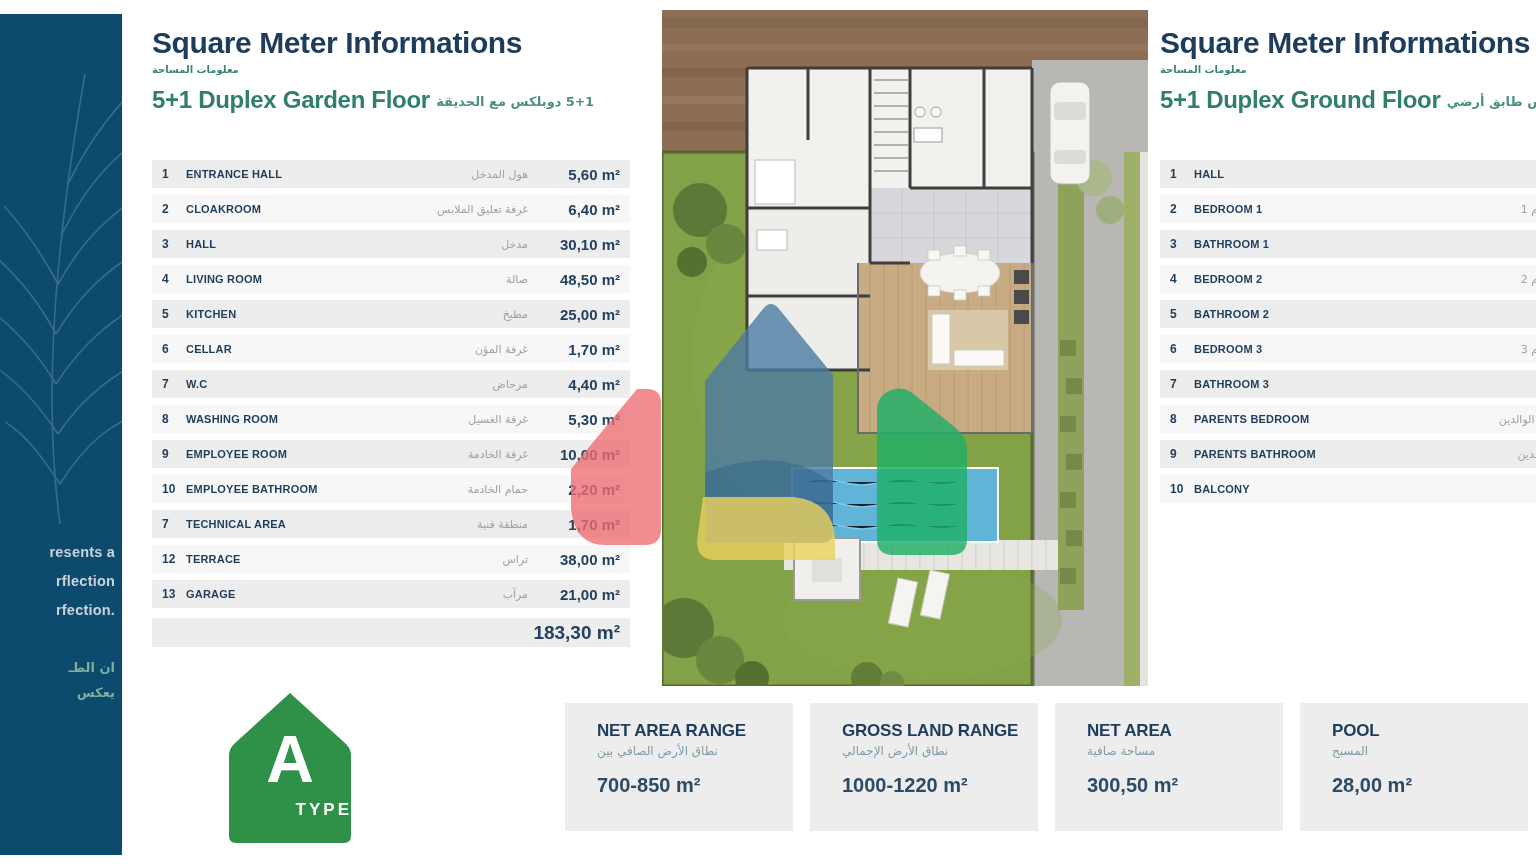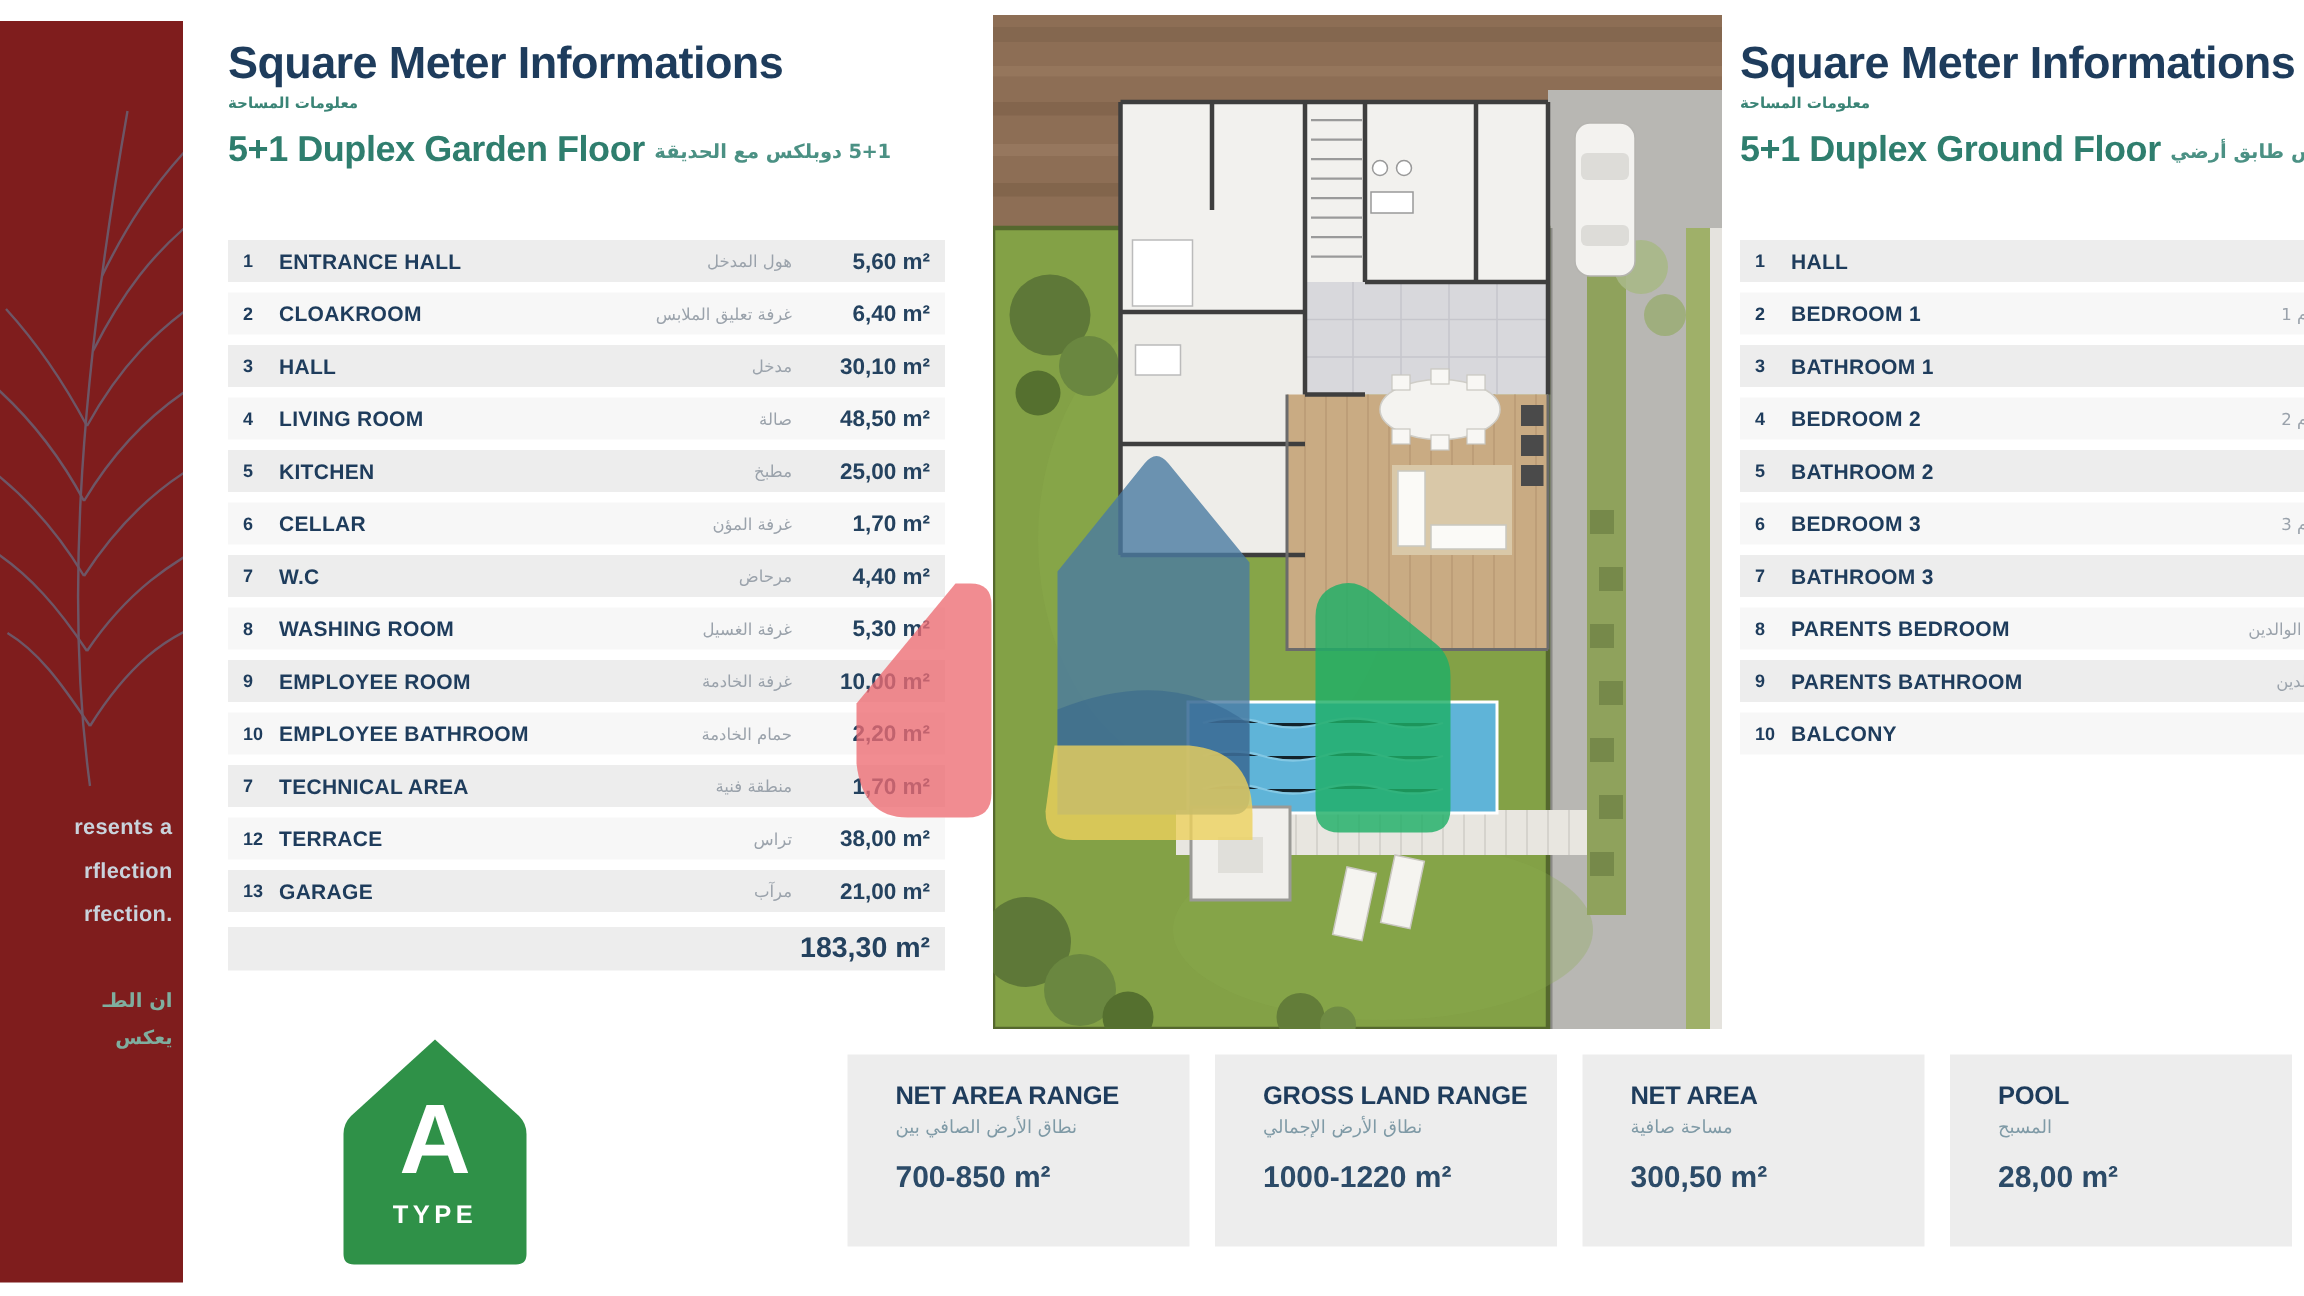--- a/index.html
+++ b/index.html
@@ -1,48 +1,48 @@
 <!DOCTYPE html>
 <html><head>
 <meta charset="utf-8">
 <style>
   html,body{margin:0;padding:0;background:#888;}
   .page{position:relative;width:1536px;height:864px;background:#ffffff;overflow:hidden;
         font-family:"Liberation Sans",sans-serif;margin:0 auto;}
   
-  .sidebar{position:absolute;left:0;top:14px;width:122px;height:841px;background:#7f1d1d;overflow:hidden;}
+  .sidebar{position:absolute;left:0;top:14px;width:122px;height:841px;background:#0c4a6e;overflow:hidden;}
   .sidebar svg{position:absolute;left:-10px;top:0;}
   .sidebar-text{position:absolute;right:7px;top:524px;text-align:right;color:#c9d3dc;
                 font-size:14.5px;font-weight:700;line-height:2.0;letter-spacing:.2px;}
   .sidebar-ar{position:absolute;right:7px;top:642px;text-align:right;color:#7fae9f;
               font-size:13px;font-weight:700;line-height:1.9;}
   
   .panel-title{position:absolute;font-size:30px;font-weight:700;color:#1e3c5c;letter-spacing:-.4px;white-space:nowrap;}
   .panel-title-ar{position:absolute;font-size:10px;font-weight:700;color:#3a8476;white-space:nowrap;}
   .panel-sub{position:absolute;font-size:24px;font-weight:700;color:#2f7e6e;letter-spacing:-.3px;white-space:nowrap;}
   .panel-sub .sub-ar{font-size:13px;font-weight:700;color:#4b9184;margin-right:10px;vertical-align:2px;}
   .ar{font-family:"DejaVu Sans",sans-serif;direction:rtl;unicode-bidi:isolate;}
   
   .table{position:absolute;}
   .row{display:flex;align-items:center;height:28px;margin-bottom:7px;background:#ededed;padding:0 10px;}
   .row.alt{background:#f7f7f7;}
   .row .num{width:24px;font-size:12px;font-weight:700;color:#1e3c5c;}
-  .row .label{font-size:14px;font-weight:700;color:#1e3c5c;letter-spacing:.2px;white-space:nowrap;}
+  .row .label{font-size:11px;font-weight:700;color:#1e3c5c;letter-spacing:.2px;white-space:nowrap;}
   .row .ar-label{margin-left:auto;font-size:11px;color:#9aa2ab;white-space:nowrap;}
   .row .val{width:92px;text-align:right;font-size:15px;font-weight:700;color:#24425f;white-space:nowrap;flex:none;}
   .total-row{position:absolute;display:flex;align-items:center;height:29px;background:#ededed;padding:0 10px;}
   .total-row .val{margin-left:auto;font-size:19px;font-weight:700;color:#24425f;}
   
   .plan{position:absolute;left:662px;top:10px;width:486px;height:676px;}
   .watermark{position:absolute;left:565px;top:293px;width:405px;height:275px;pointer-events:none;}
   
   .badge{position:absolute;left:228px;top:688px;width:124px;height:158px;}
   .badge .letter{position:absolute;left:0;top:38px;width:124px;text-align:center;color:#fff;
                  font-size:66px;font-weight:700;line-height:1;}
-  .badge .word{position:absolute;left:0;top:112px;width:124px;text-align:center;color:#fff;
+  .badge .word{position:absolute;left:0;top:112px;width:124px;text-align:right;color:#fff;
                font-size:17px;font-weight:700;letter-spacing:3px;}
   
   .boxes{position:absolute;left:565px;top:703px;display:flex;gap:17px;}
   .ibox{width:196px;height:92px;background:#ededed;padding:18px 0 18px 32px;}
   .ibox .t{font-size:17px;font-weight:700;color:#1e3c5c;letter-spacing:-.2px;white-space:nowrap;}
   .ibox .a{font-size:12px;color:#7f9aa6;margin-top:3px;text-align:left;direction:rtl;unicode-bidi:isolate;
            font-family:"DejaVu Sans",sans-serif;width:fit-content;}
   .ibox .v{font-size:20px;font-weight:700;color:#2c4b68;margin-top:16px;white-space:nowrap;}
 </style>
 </head>

